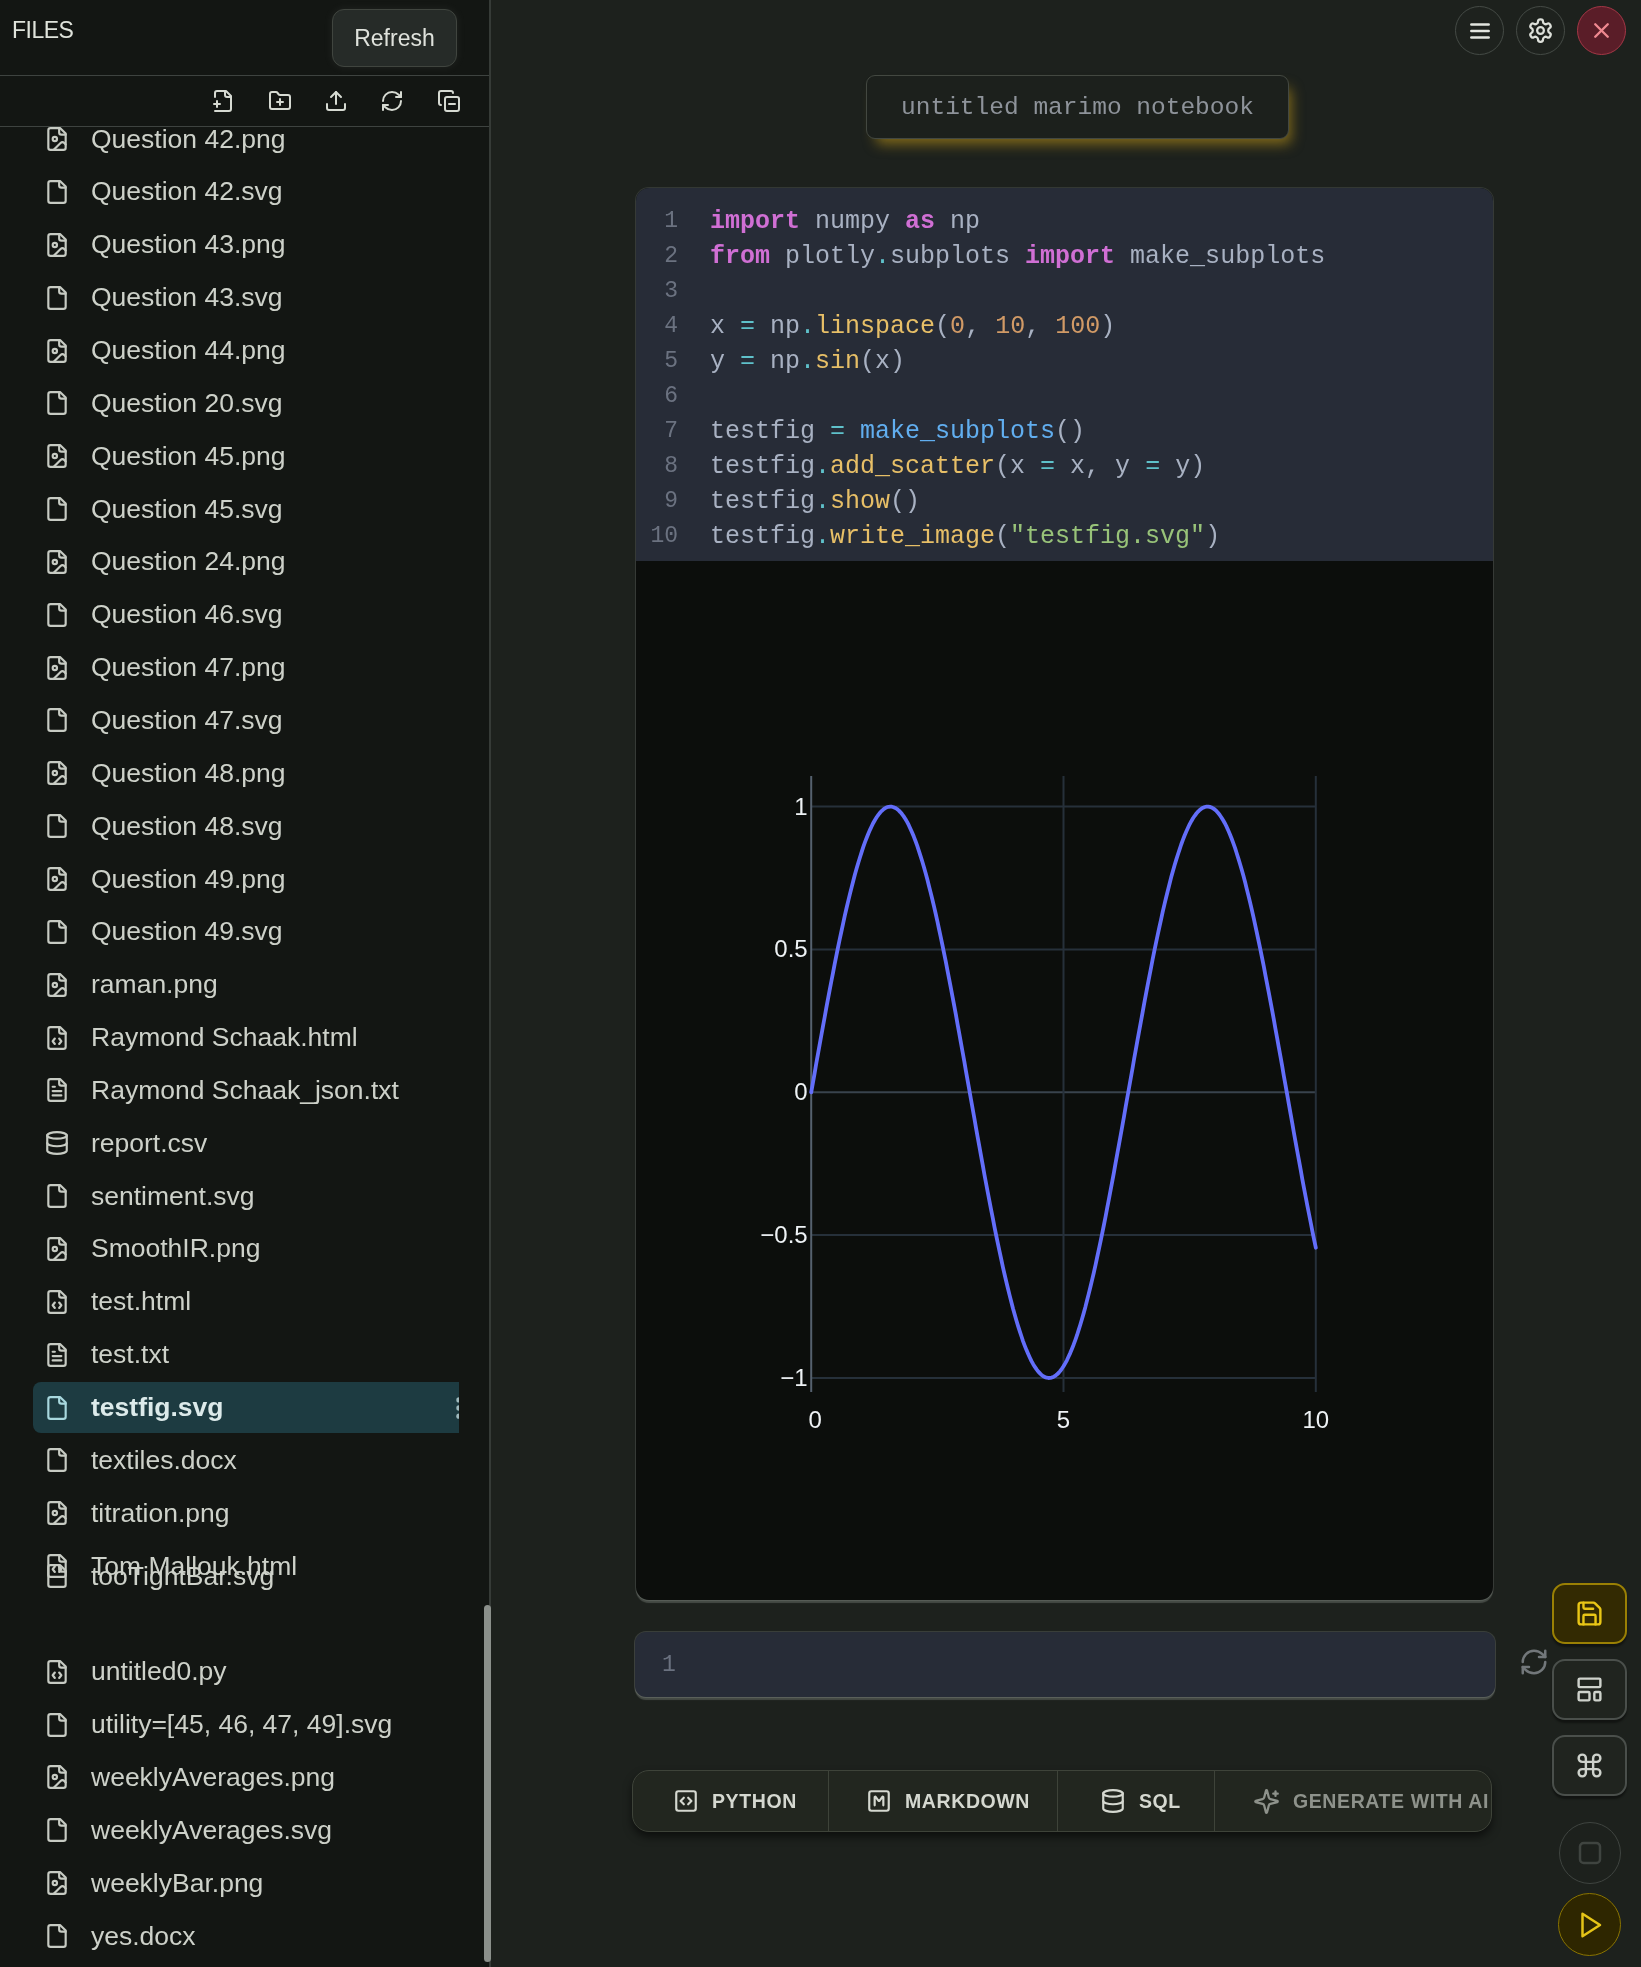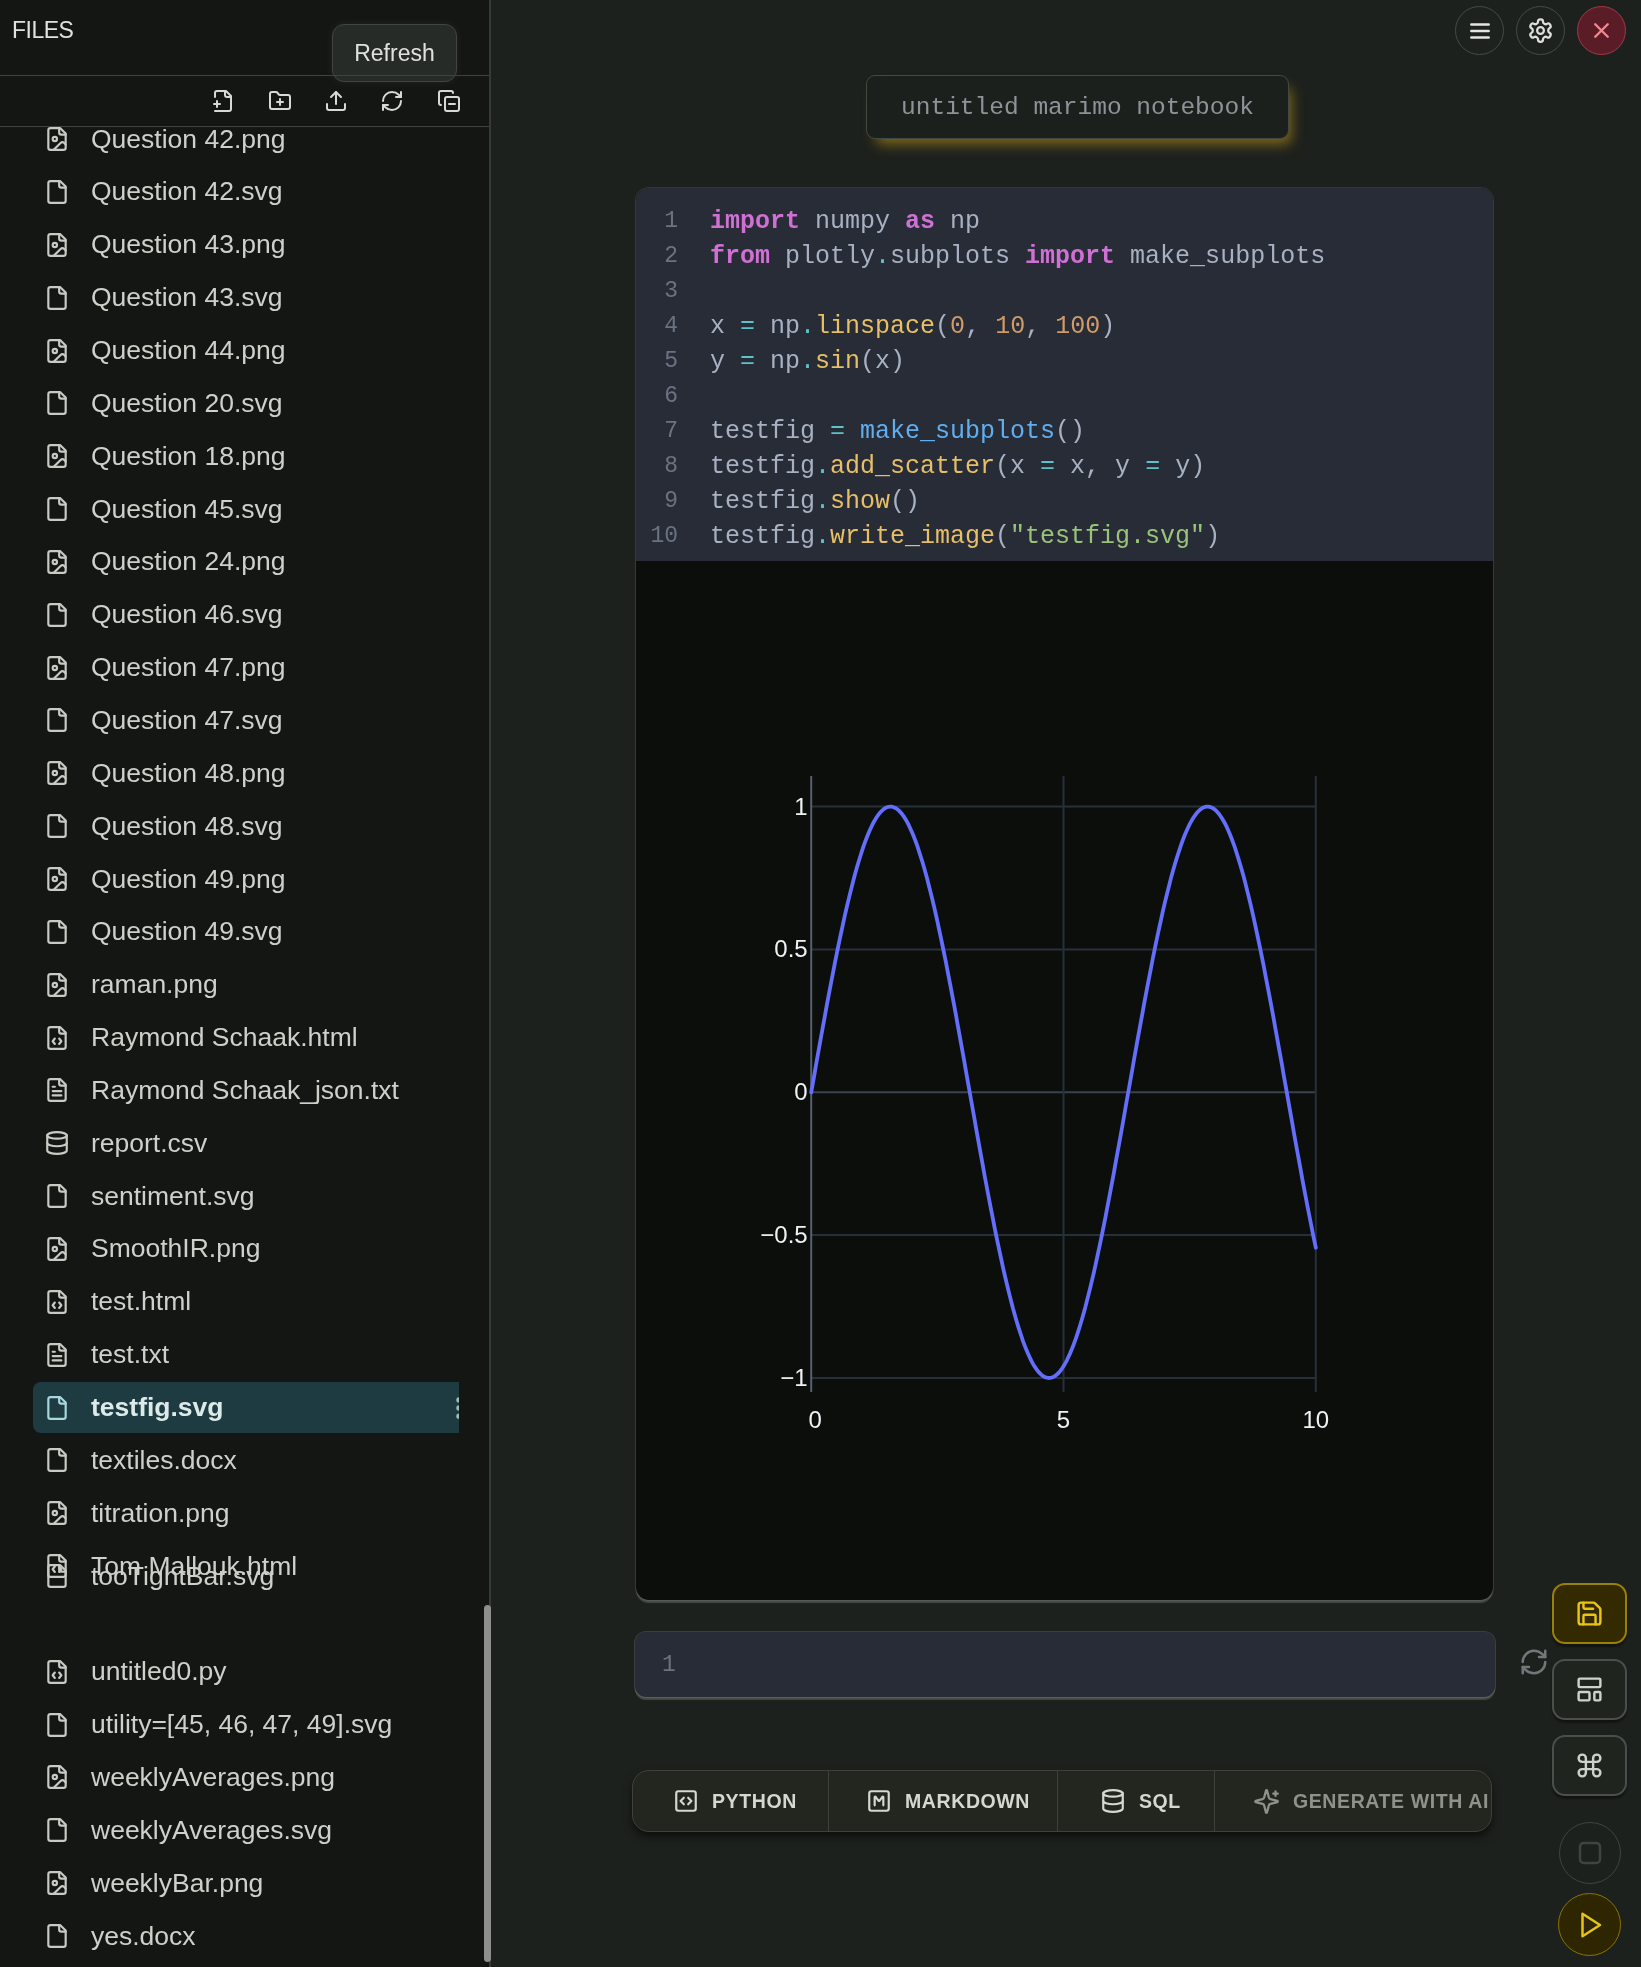--- a/index.html
+++ b/index.html
@@ -1,20 +1,20 @@
 <!DOCTYPE html>
 <html><head><meta charset="utf-8"><style>
 * { margin:0; padding:0; box-sizing:border-box; }
 html,body { width:1641px; height:1967px; overflow:hidden; background:#1d211d; }
 #page { position:relative; width:1641px; height:1967px; font-family:"Liberation Sans",sans-serif; }
 
 
 #side { position:absolute; left:0; top:0; width:491px; height:1967px; background:#131613; border-right:2px solid #363b37; }
 #files { position:absolute; left:12px; top:16.5px; font-size:23px; font-weight:normal; letter-spacing:-0.5px; color:#dfe3db; }
-#refreshbtn { position:absolute; left:332px; top:24px; width:125px; height:58px; background:#262b28; border:1px solid #40453f;
+#refreshbtn { position:absolute; left:332px; top:9px; width:125px; height:58px; background:#262b28; border:1px solid #40453f;
   border-radius:12px; color:#dfe2dc; font-size:23px; display:flex; align-items:center; justify-content:center;
   box-shadow:0 0 10px rgba(200,205,200,.08); }
 .hdiv { position:absolute; left:0; width:489px; height:0; border-top:1.5px solid #3e4340; }
 #list { position:absolute; left:0; top:127px; width:459px; height:1840px; overflow:hidden; }
 .frow { position:absolute; left:0; width:489px; height:52.85px; }
 .selbg { position:absolute; left:33px; right:-2px; top:0.5px; bottom:0.5px; background:#1d3b41; border-radius:8px; }
 .fico { position:absolute; left:44px; top:50%; margin-top:-13px; width:26px; height:26px; }
 .fname { position:absolute; left:91px; top:0; height:100%; display:flex; align-items:center; font-size:26.5px; }
 .fdots { position:absolute; left:446px; top:50%; margin-top:-13px; }
 #sbar { position:absolute; left:484px; top:1605px; width:7px; height:357px; background:#8b908b; border-radius:4px; }
@@ -142,21 +142,21 @@
               </svg></div>
             <div class="fname" style="color:#cdd1c9">Question 20.svg</div>
           </div>
 <div class="frow" style="top:317.10px">
             <div class="fico"><svg width="26" height="26" viewBox="0 0 24 24" fill="none" stroke="#c7cbc3" stroke-width="2" stroke-linecap="round" stroke-linejoin="round">
                 <path d="M15 2H6a2 2 0 0 0-2 2v16a2 2 0 0 0 2 2h12a2 2 0 0 0 2-2V7Z"></path>
                 <path d="M14 2v4a2 2 0 0 0 2 2h4"></path>
                 <circle cx="10" cy="12" r="2"></circle>
                 <path d="m20 17-1.296-1.296a2.41 2.41 0 0 0-3.408 0L9 22"></path>
               </svg></div>
-            <div class="fname" style="color:#cdd1c9">Question 18.png</div>
+            <div class="fname" style="color:#cdd1c9">Question 45.png</div>
           </div>
 <div class="frow" style="top:369.95px">
             <div class="fico"><svg width="26" height="26" viewBox="0 0 24 24" fill="none" stroke="#c7cbc3" stroke-width="2" stroke-linecap="round" stroke-linejoin="round">
                 <path d="M15 2H6a2 2 0 0 0-2 2v16a2 2 0 0 0 2 2h12a2 2 0 0 0 2-2V7Z"></path>
                 <path d="M14 2v4a2 2 0 0 0 2 2h4"></path>
               </svg></div>
             <div class="fname" style="color:#cdd1c9">Question 45.svg</div>
           </div>
 <div class="frow" style="top:422.80px">
             <div class="fico"><svg width="26" height="26" viewBox="0 0 24 24" fill="none" stroke="#c7cbc3" stroke-width="2" stroke-linecap="round" stroke-linejoin="round">

